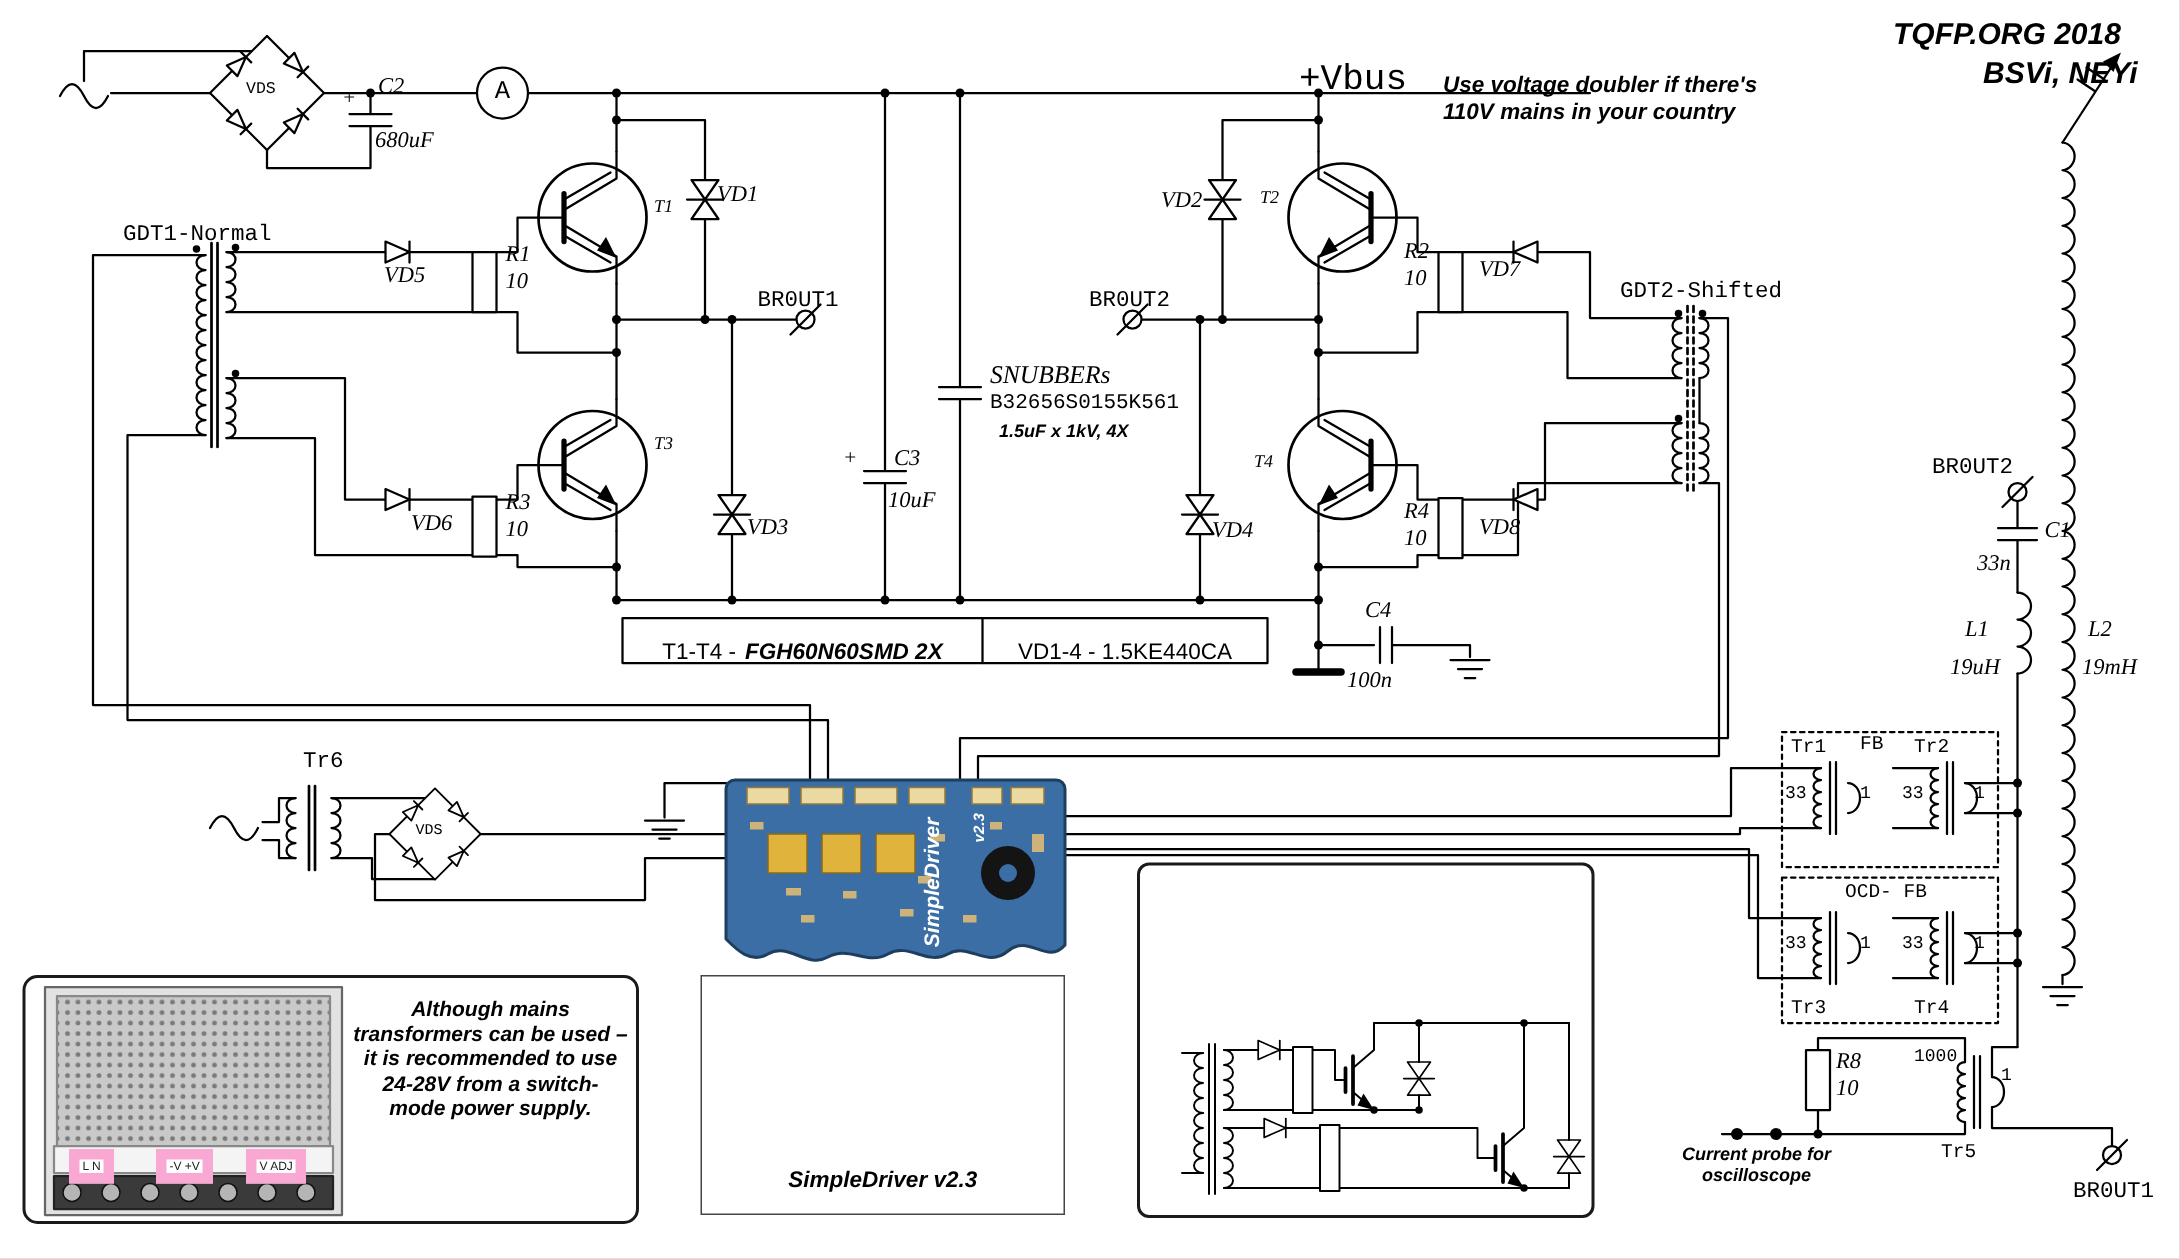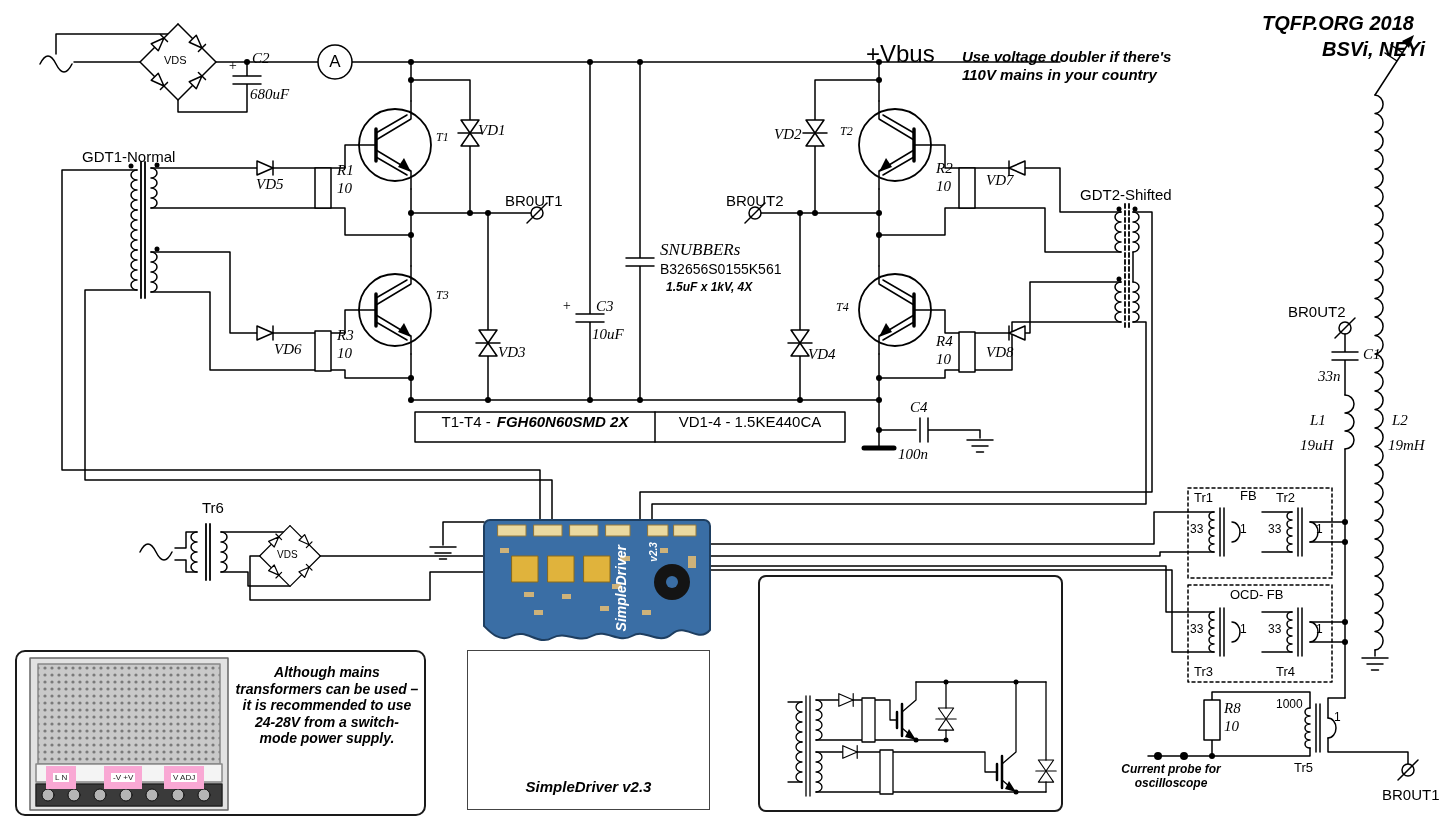--- a/index.html
+++ b/index.html
@@ -2,26 +2,26 @@
 <html><head>
 <meta charset="utf-8">
 <style>
   body{margin:0;background:#888}
   .canvas{position:relative;width:1453px;height:839px;background:#fff;overflow:hidden;
           font-family:"Liberation Sans",sans-serif}
   .panel{position:absolute;background:#fff;border:2px solid #1a1a1a;z-index:1;box-sizing:border-box}
   svg.art{position:absolute;left:0;top:0;z-index:2}
   .lbl{position:absolute;z-index:3;font-family:"Liberation Serif",serif;font-style:italic;
        font-size:15px;line-height:1.18;color:#000;white-space:pre-line}
-  .sans{font-family:Liberation Sans, sans-serif;font-style:normal}
+  .sans{font-family:Liberation Mono, monospace;font-style:normal}
   .note{font-family:"Liberation Sans",sans-serif;font-style:italic;font-weight:700}
   .ctr{text-align:center}
   .f10{font-size:10px}.f11{font-size:11px}.f12{font-size:12px}.f13{font-size:13px}
   .f14{font-size:14px}.f16{font-size:12px}.f17{font-size:17px}.f20{font-size:20px}.f24{font-size:24px}
-  .cell{position:absolute;z-index:3;display:flex;align-items:flex-start;justify-content:center;
+  .cell{position:absolute;z-index:3;display:flex;align-items:flex-end;justify-content:center;
         height:30px;font-size:15px;font-family:"Liberation Sans",sans-serif}
   .bi{font-weight:700;font-style:italic;margin-left:6px}
   .term-tag{position:absolute;z-index:3;font-size:8px;border:7px solid #f9a8d4;background:#fff;
             padding:0 2px;font-family:"Liberation Sans",sans-serif;color:#222}
   .rot{transform:rotate(-90deg);transform-origin:center center}
 </style>
 </head>
 <body>
 
 <div class="canvas">

